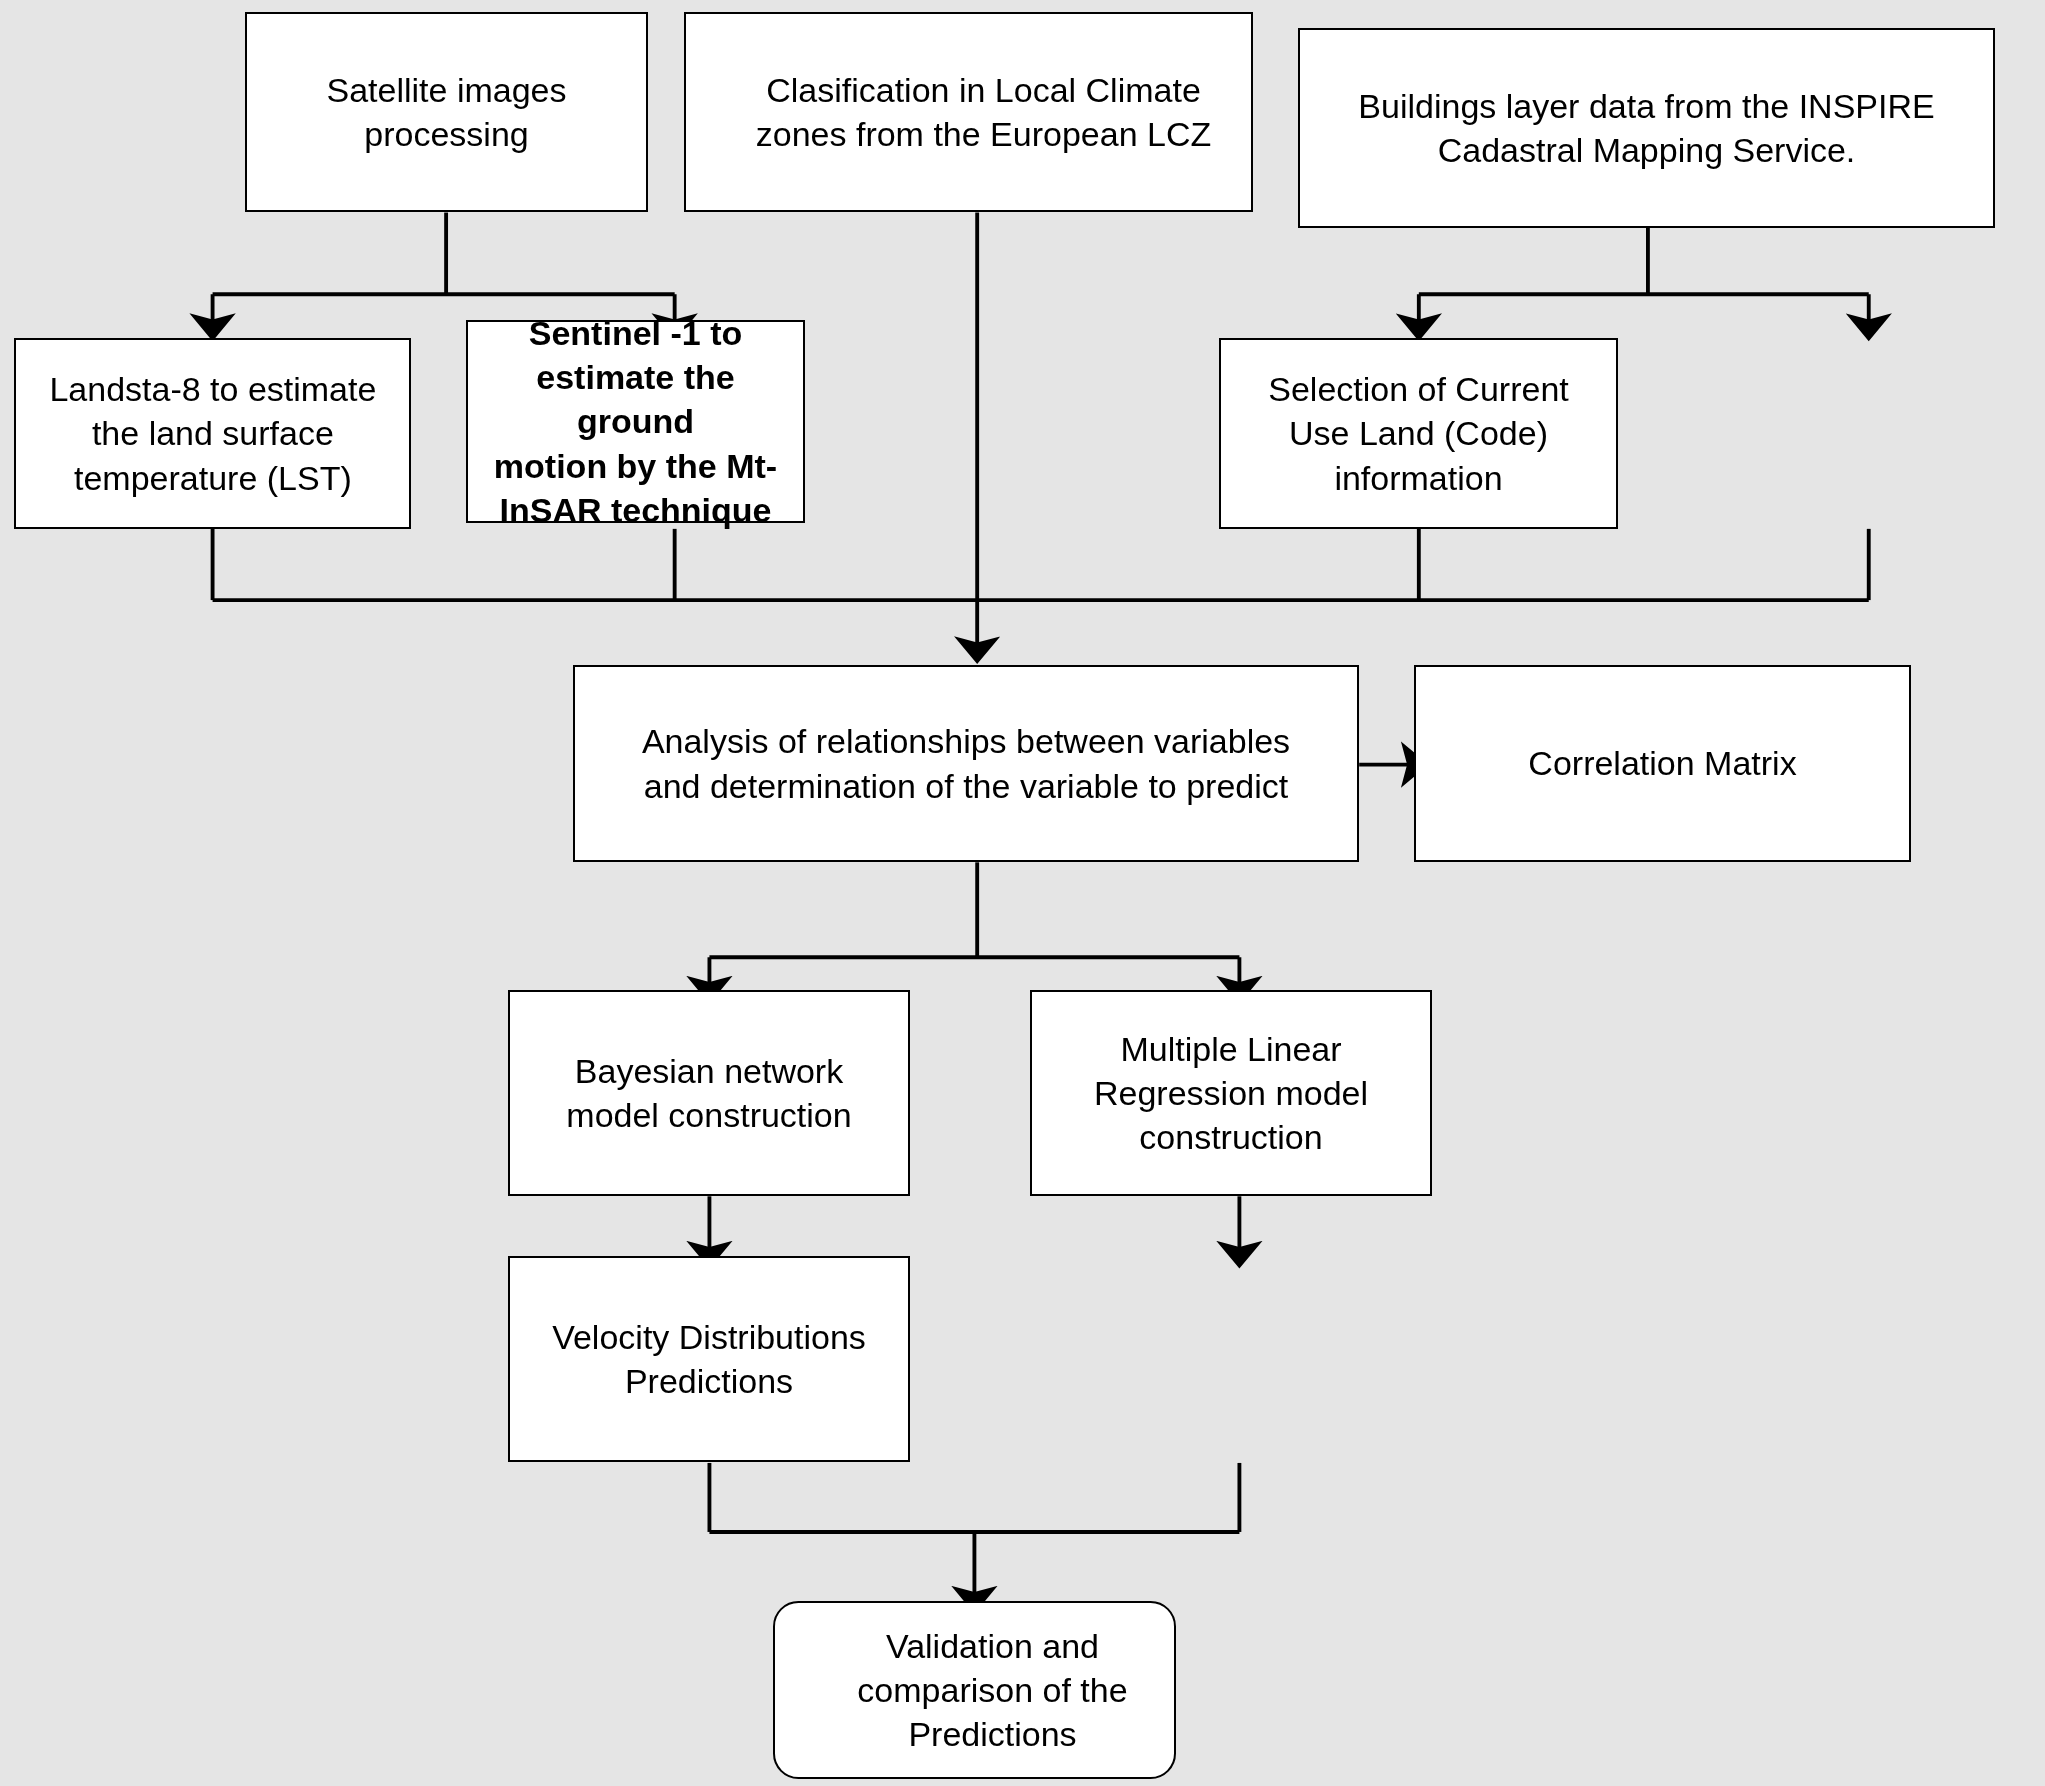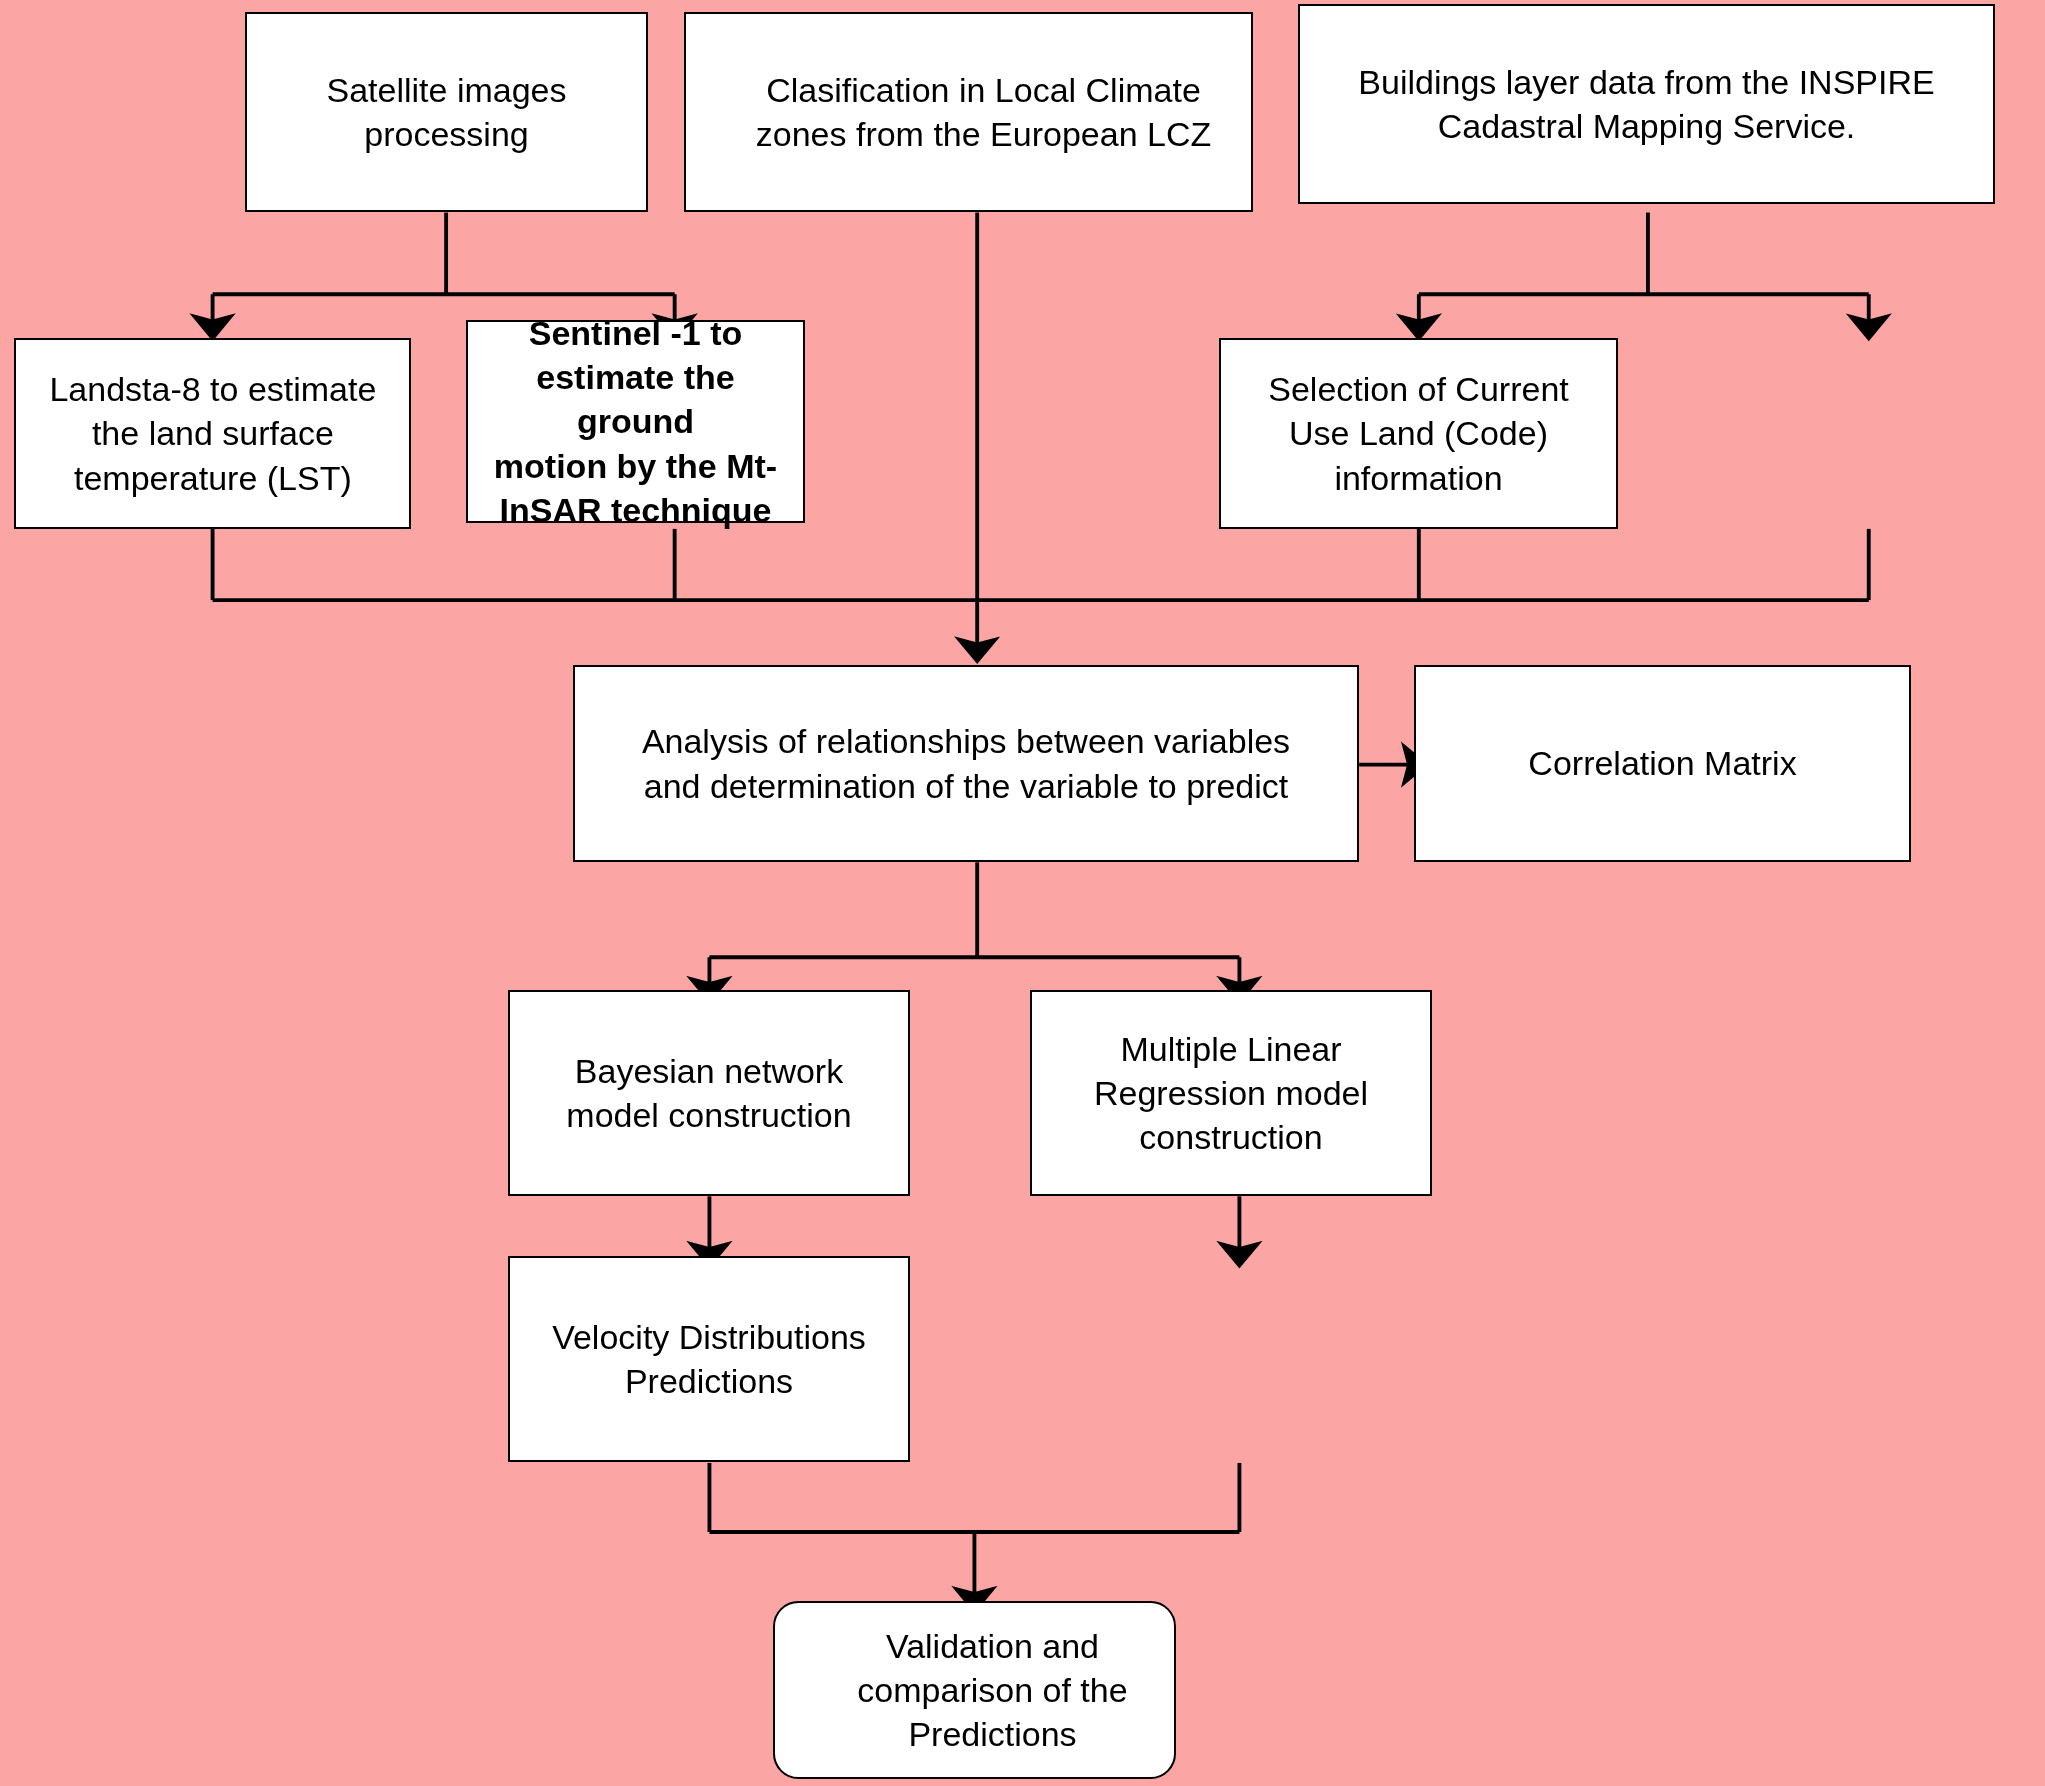--- a/index.html
+++ b/index.html
@@ -4,21 +4,21 @@
 <style>
   html, body {
     margin: 0;
     padding: 0;
     background: #ffffff;
   }
   #diagram-root {
     position: relative;
     width: 2046px;
     height: 1787px;
-    background: #fca5a5;
+    background: #e5e5e5;
     font-family: "Liberation Sans", sans-serif;
   }
   svg.flow-canvas {
     position: absolute;
     top: 0;
     left: 0;
     width: 2046px;
     height: 1787px;
     display: block;
   }
@@ -101,21 +101,21 @@
   <div class="node-box" style="left:245px; top:12px; width:403px; height:200px;">
     <span class="node-label">Satellite images
 processing</span>
   </div>
 
   <div class="node-box" style="left:684px; top:12px; width:569px; height:200px;padding-left:30px;">
     <span class="node-label">Clasification in Local Climate
 zones from the European LCZ</span>
   </div>
 
-  <div class="node-box" style="left:1298px; top:4px; width:697px; height:200px;">
+  <div class="node-box" style="left:1298px; top:28px; width:697px; height:200px;">
     <span class="node-label">Buildings layer data from the INSPIRE
 Cadastral Mapping Service.</span>
   </div>
 
   <div class="node-box" style="left:14.4px; top:338px; width:397px; height:191px;">
     <span class="node-label">Landsta-8 to estimate
 the land surface
 temperature (LST)</span>
   </div>
 

